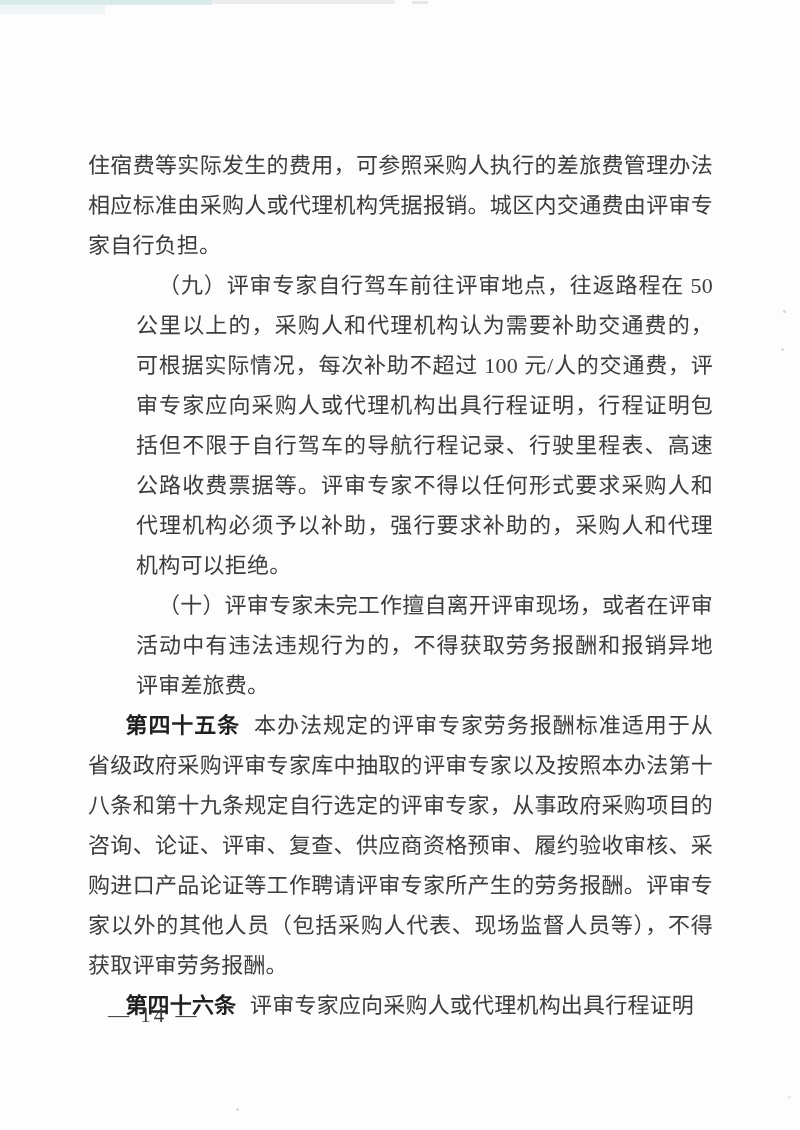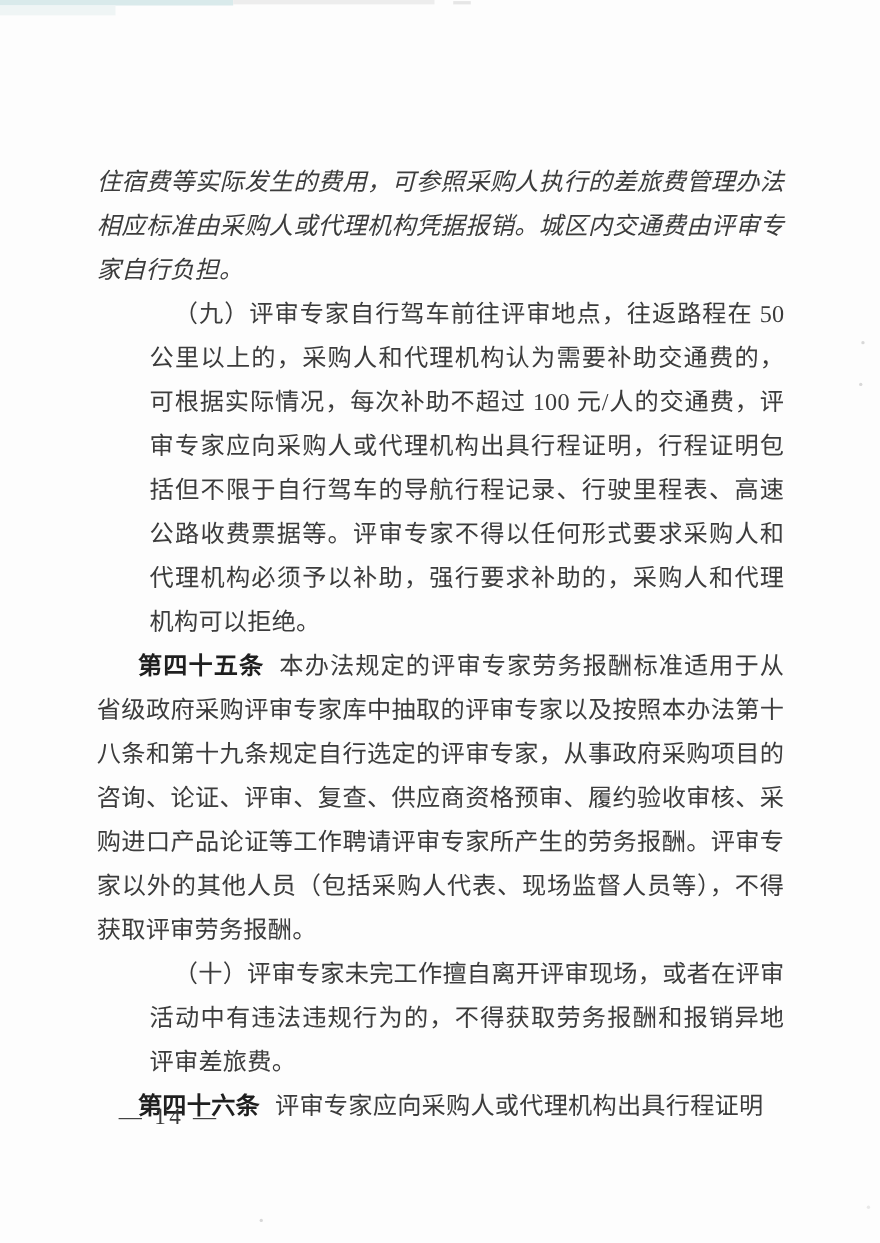--- a/index.html
+++ b/index.html
@@ -41,21 +41,21 @@
     font-size: 22px;
     line-height: 40px;
     color: var(--ink);
     letter-spacing: 0.2px;
   }
   .para {
     margin: 0;
     text-align: justify;
     text-justify: inter-ideograph;
   }
-  .para.flush   { text-indent: 0; font-style: italic; }
+  .para.flush   { text-indent: 0; }
   .para.enum    { text-indent: 1em; margin-left: 48px; }
   .para.article { text-indent: 1.7em; }
   .lead {
     font-weight: bold;
     color: var(--ink-bold);
     margin-right: 0.62em;
   }
   
   .page-number {
     position: absolute;
@@ -77,20 +77,20 @@
   <div class="artifact streak-smudge"></div>
   <div class="artifact streak-dash"></div>
   <div class="artifact speck speck-1"></div>
   <div class="artifact speck speck-2"></div>
   <div class="artifact speck speck-3"></div>
   <div class="artifact speck speck-4"></div>
 
   <main class="text-block">
       <p class="para flush"><span>住宿费等实际发生的费用，可参照采购人执行的差旅费管理办法相应标准由采购人或代理机构凭据报销。城区内交通费由评审专家自行负担。</span></p>
       <p class="para enum"><span>（九）评审专家自行驾车前往评审地点，往返路程在 50 公里以上的，采购人和代理机构认为需要补助交通费的，可根据实际情况，每次补助不超过 100 元/人的交通费，评审专家应向采购人或代理机构出具行程证明，行程证明包括但不限于自行驾车的导航行程记录、行驶里程表、高速公路收费票据等。评审专家不得以任何形式要求采购人和代理机构必须予以补助，强行要求补助的，采购人和代理机构可以拒绝。</span></p>
+      <p class="para enum"><span>（十）评审专家未完工作擅自离开评审现场，或者在评审活动中有违法违规行为的，不得获取劳务报酬和报销异地评审差旅费。</span></p>
       <p class="para article"><b class="lead">第四十五条</b><span>本办法规定的评审专家劳务报酬标准适用于从省级政府采购评审专家库中抽取的评审专家以及按照本办法第十八条和第十九条规定自行选定的评审专家，从事政府采购项目的咨询、论证、评审、复查、供应商资格预审、履约验收审核、采购进口产品论证等工作聘请评审专家所产生的劳务报酬。评审专家以外的其他人员（包括采购人代表、现场监督人员等），不得获取评审劳务报酬。</span></p>
-      <p class="para enum"><span>（十）评审专家未完工作擅自离开评审现场，或者在评审活动中有违法违规行为的，不得获取劳务报酬和报销异地评审差旅费。</span></p>
       <p class="para article"><b class="lead">第四十六条</b><span>评审专家应向采购人或代理机构出具行程证明</span></p>
     </main>
 
   <div class="page-number">— 14 —</div>
 
 </div>
 
 </body></html>

